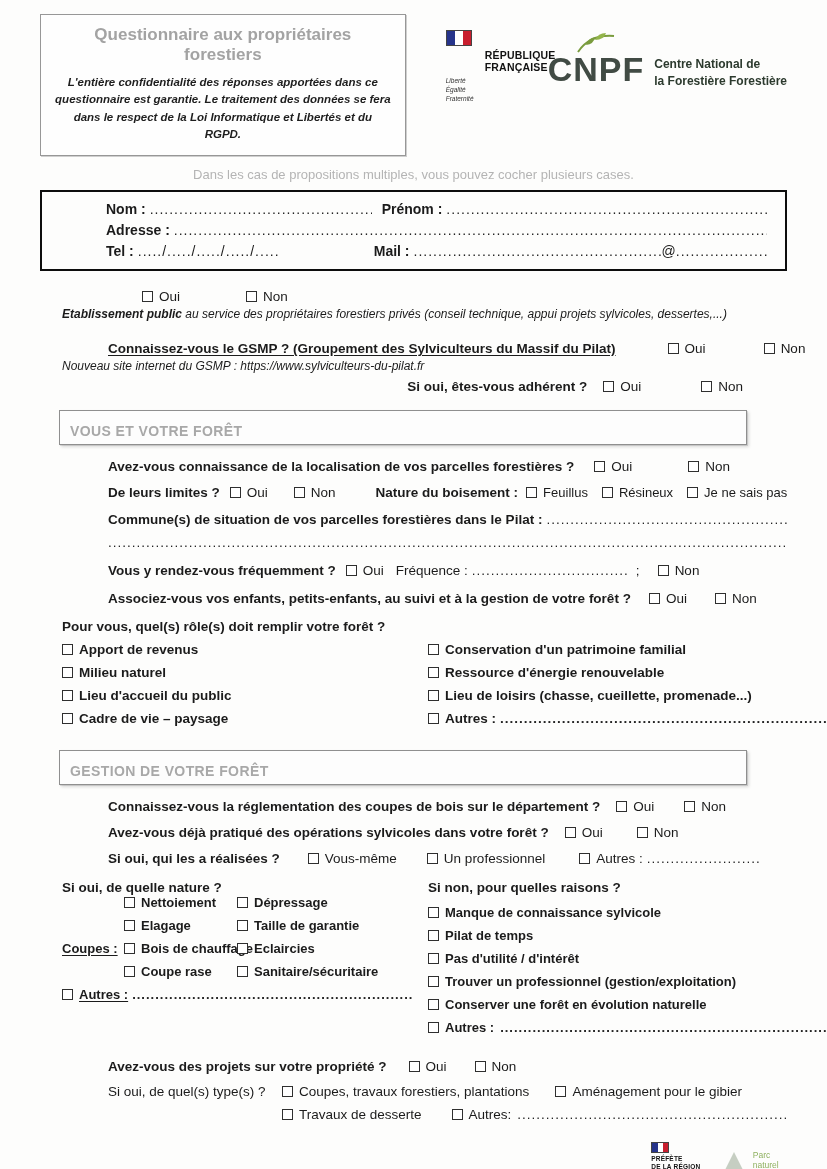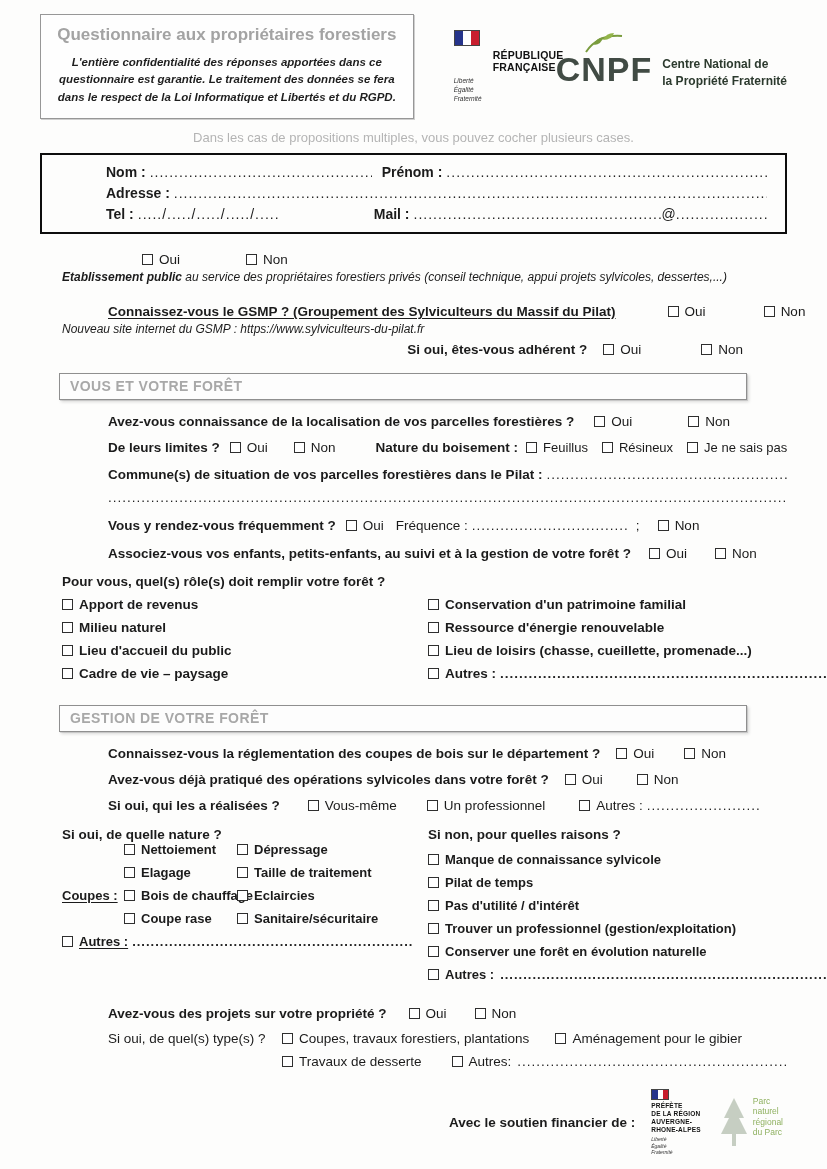--- a/index.html
+++ b/index.html
@@ -34,21 +34,21 @@
   
   .contact{border:2px solid #0d0d0d;margin-top:8px;padding:9px 18px 10px;font-size:14px;}
   .contact .row{margin-bottom:5px;}
   .contact .row:last-child{margin-bottom:0;}
   .lbl{font-weight:bold;white-space:nowrap;margin-right:4px;}
   .telv{display:inline-block;width:222px;white-space:nowrap;overflow:hidden;letter-spacing:1px;}
   
   .main{margin-left:22px;}
   .note{font-size:12px;margin-top:3px;}
   .section{border:1px solid #8f8f8f;box-shadow:2px 2px 3px rgba(0,0,0,.14),1px 1px 0 #e2e2e2;
-           padding:4px 10px 5px;color:#a8a8a8;font-weight:bold;font-size:14px;letter-spacing:.4px;
+           padding:12px 10px 5px;color:#a8a8a8;font-weight:bold;font-size:14px;letter-spacing:.4px;
            margin:16px 40px 0 -3px;background:#fdfdfd;}
   .optrow{display:flex;align-items:center;margin-bottom:8px;font-weight:bold;}
   .cols{display:flex;align-items:flex-start;}
   .colL{width:366px;flex:none;}
   .colR{flex:1;}
   .sublbl{display:inline-block;width:62px;flex:none;}
   .subcol1{width:113px;flex:none;}
   .small{font-size:13px;}
   
   .footer{display:flex;justify-content:flex-end;align-items:center;gap:16px;margin-top:20px;padding-right:4px;}
@@ -87,21 +87,21 @@
       <div class="cnpf">
         <svg class="leaf" width="44" height="24" viewBox="0 0 44 24">
           <path d="M4 22 Q16 4 40 6" fill="none" stroke="#7a9c3e" stroke-width="2"></path>
           <path d="M12 15 q2 -7 9 -8 q-1 7 -9 8z" fill="#7a9c3e"></path>
           <path d="M21 10 q3 -7 11 -7 q-2 7 -11 7z" fill="#93b44a"></path>
         </svg>
         <div class="cnpf-acronym">CNPF</div>
       </div>
       <div class="cnpf-name">
         <div>Centre National de</div>
-        <div>la Propriété Fraternité</div>
+        <div>la Forestière Forestière</div>
       </div>
     </div>
   </div>
 
   <div class="notice">Dans les cas de propositions multiples, vous pouvez cocher plusieurs cases.</div>
 
   <div class="contact">
     <div class="row">
       <span class="lbl">Nom :</span>
       <span class="dots" style="width:222px">...................................................................................................................................................................................................................</span>
@@ -335,21 +335,21 @@
           </span>
         </div>
         <div class="optrow small">
           <span class="sublbl"></span>
           <span class="opt subcol1">
             <span class="cb"></span>
             <span>Elagage</span>
           </span>
           <span class="opt">
             <span class="cb"></span>
-            <span>Taille de traitement</span>
+            <span>Taille de garantie</span>
           </span>
         </div>
         <div class="optrow small">
           <span class="sublbl u">Coupes :</span>
           <span class="opt subcol1">
             <span class="cb"></span>
             <span>Bois de chauffage</span>
           </span>
           <span class="opt">
             <span class="cb"></span>

